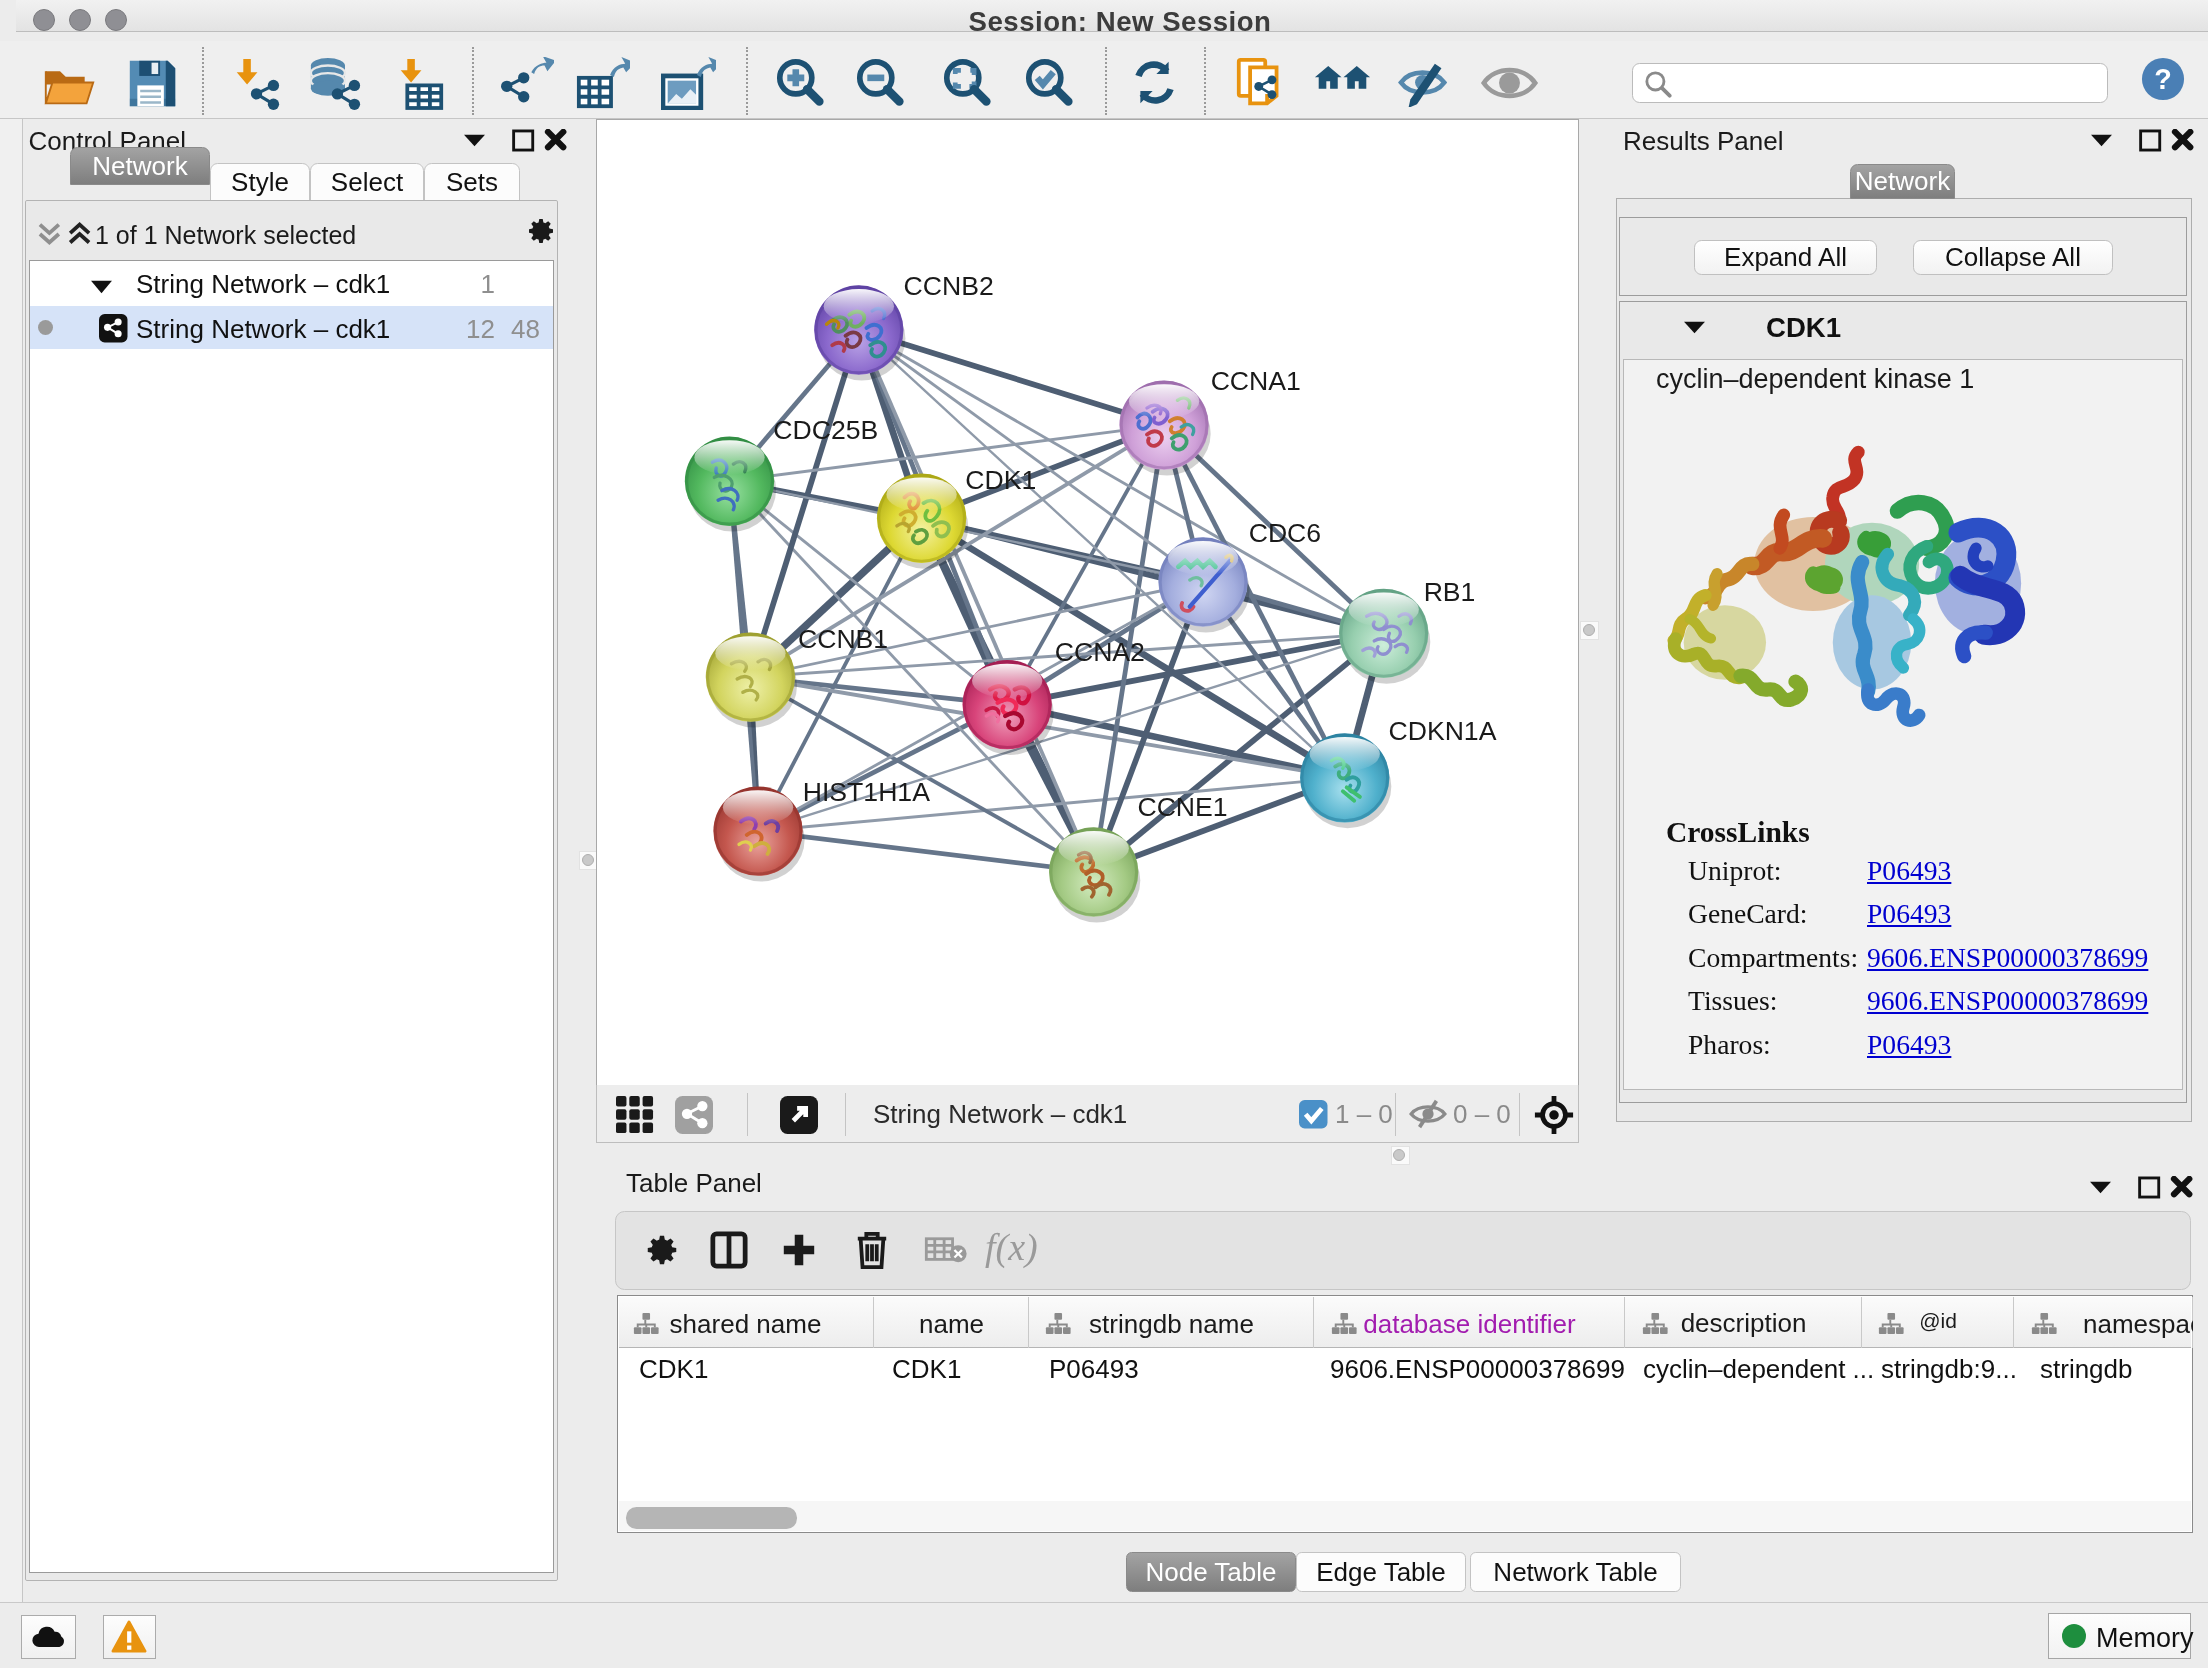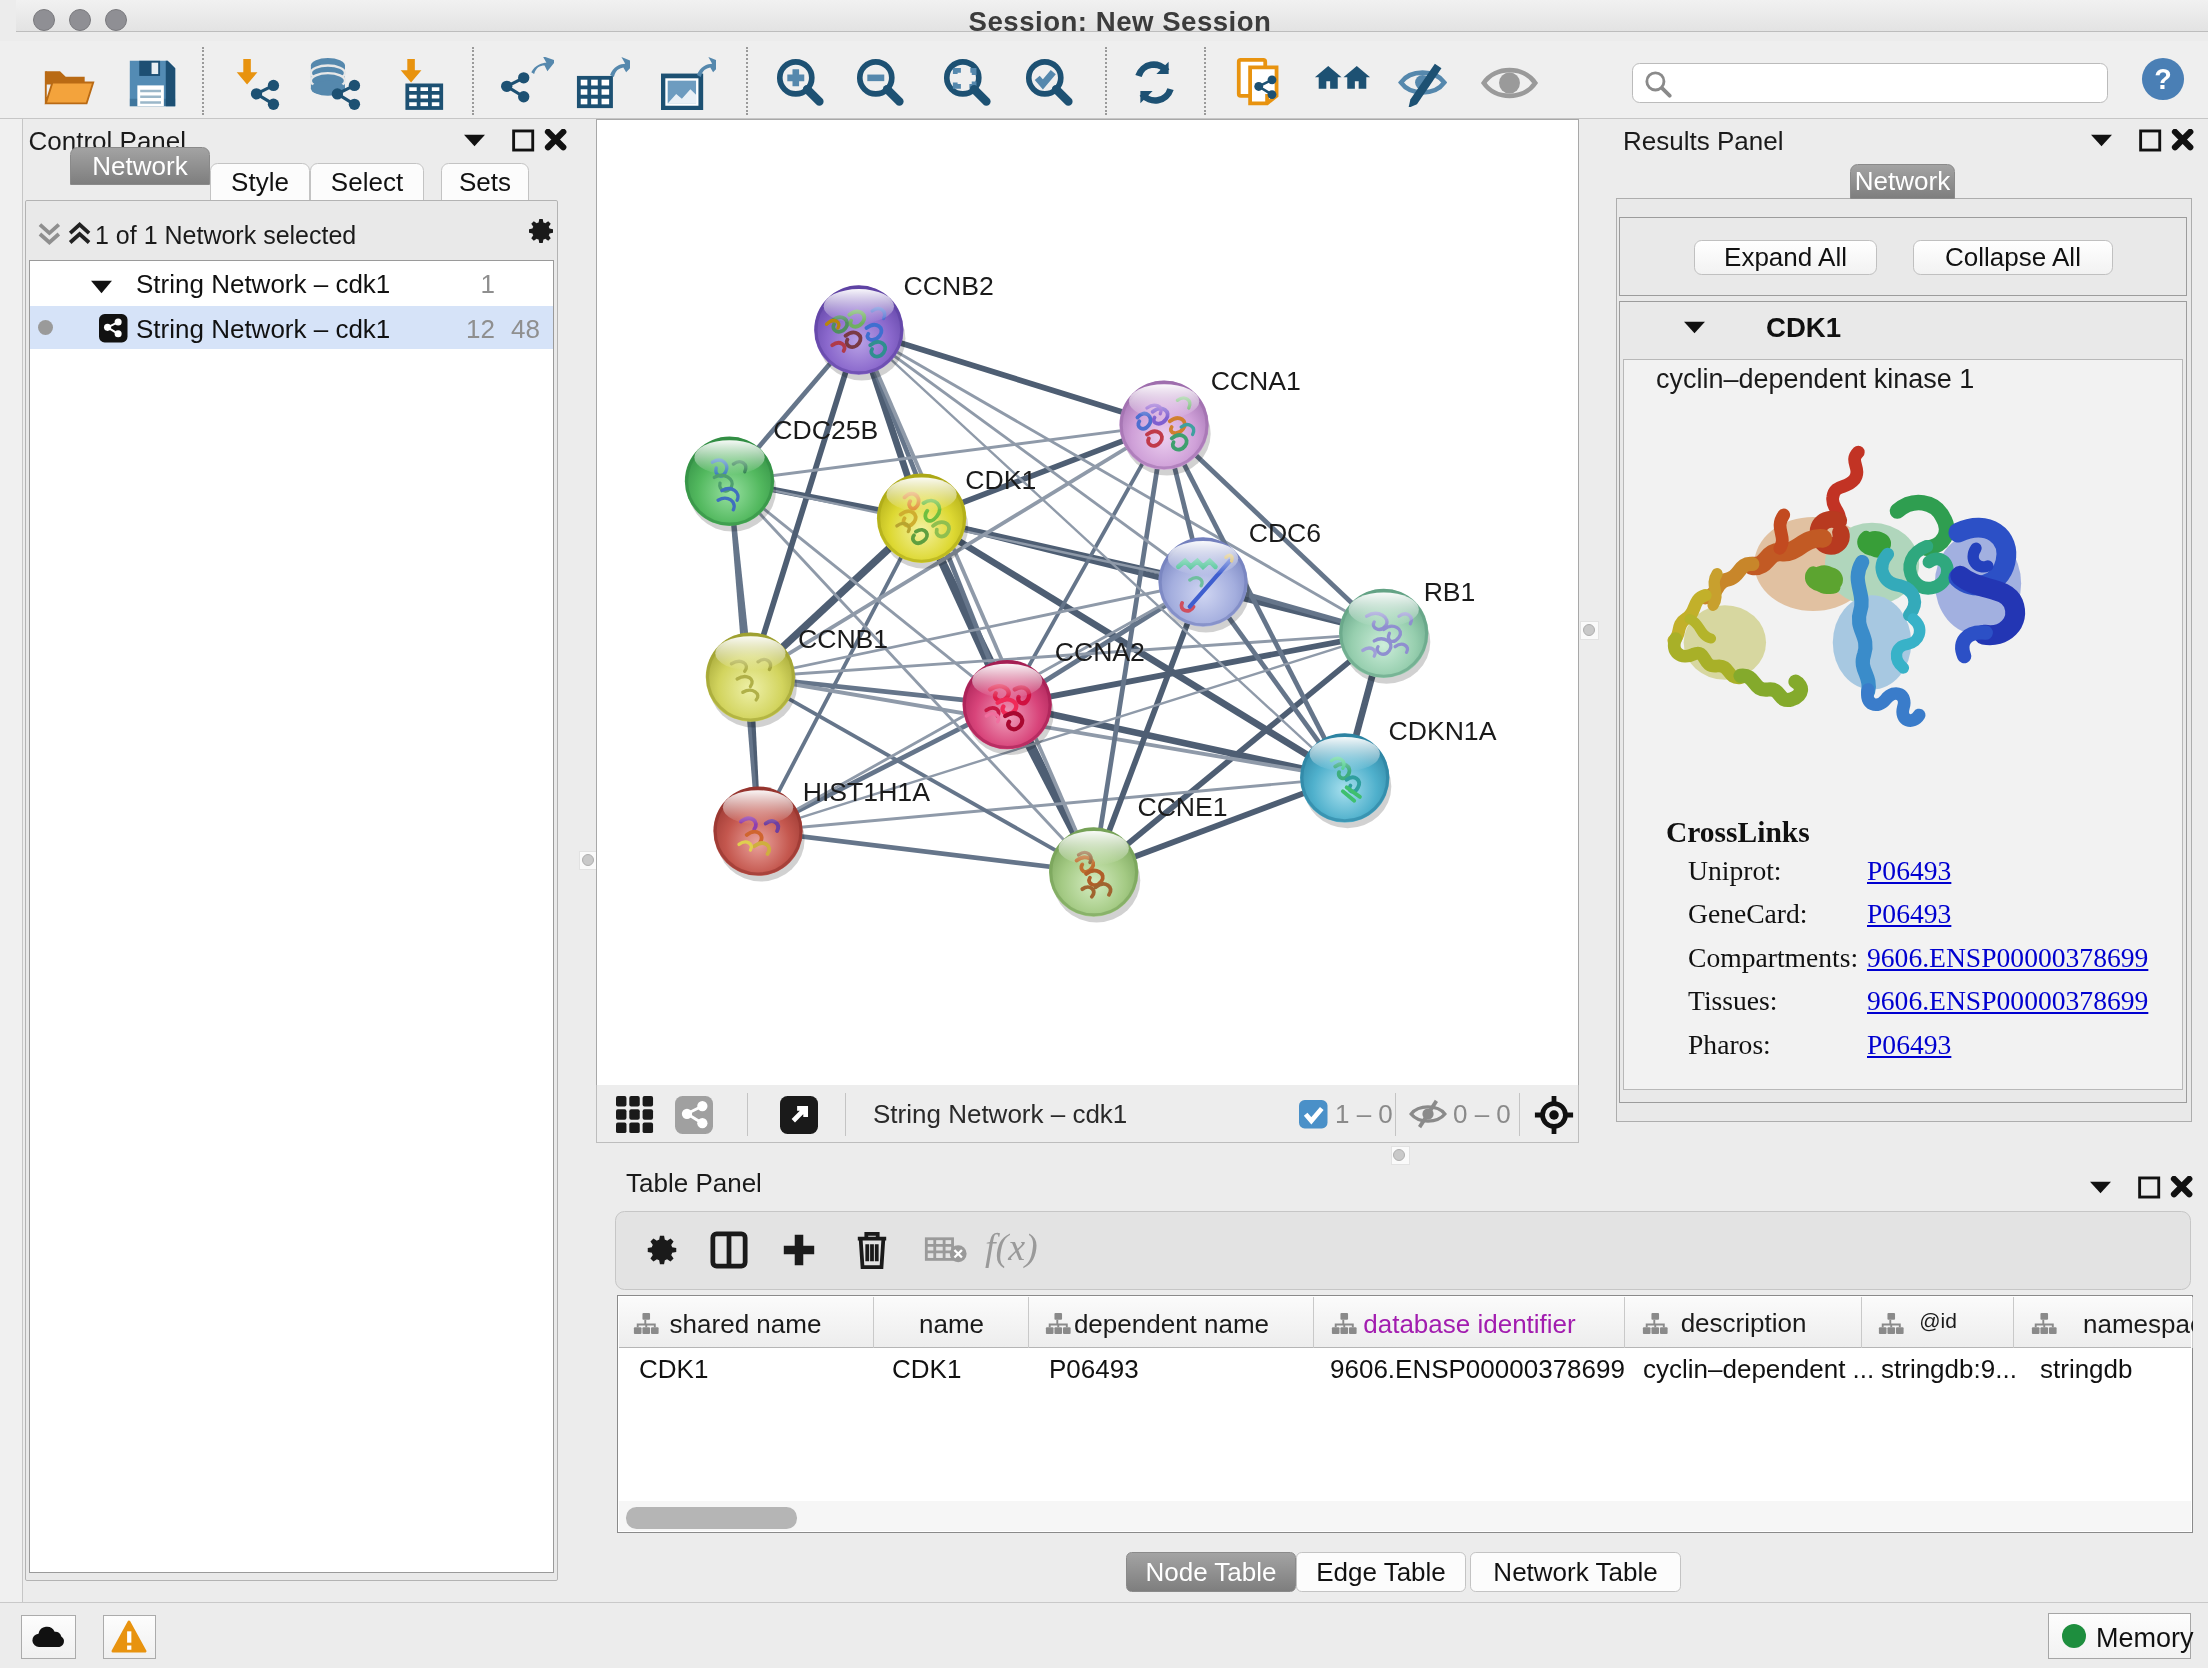--- a/index.html
+++ b/index.html
@@ -168,21 +168,21 @@
 
 <div class="abs panel-title" style="left:28.5px;top:126px">Control Panel</div>
 <svg class="abs" style="left:464px;top:129px" width="105" height="23" viewBox="0 0 110 24">
 <path d="M0 6 l11 12 11-12 z" fill="#111"></path>
 <rect x="52" y="2" width="20" height="20" fill="none" stroke="#111" stroke-width="3"></rect>
 <path d="M88 3 l16 16 M104 3 l-16 16" stroke="#111" stroke-width="6.5" stroke-linecap="round"></path>
 </svg>
 <div class="tab sel" style="left:70px;top:147px;width:140px">Network</div>
 <div class="tab" style="left:210px;top:163px;width:100px">Style</div>
 <div class="tab" style="left:310px;top:163px;width:114px">Select</div>
-<div class="tab" style="left:441px;top:163px;width:88px">Sets</div>
+<div class="tab" style="left:424px;top:163px;width:96px">Sets</div>
 <div class="abs" style="left:25px;top:200px;width:533px;height:1381px;background:#e9e9e9;border:1px solid #b3b3b3;border-radius:1.9px"></div>
 <svg class="abs" style="left:36px;top:217px" width="57" height="34" viewBox="0 0 60 36">
 <g stroke="#8f8f8f" stroke-width="4" fill="none">
       <path d="M4 8 l10 9 10-9 M4 18 l10 9 10-9"></path>
     </g>
 <g stroke="#222" stroke-width="4" fill="none">
       <path d="M36 17 l10-9 10 9 M36 27 l10-9 10 9"></path>
     </g>
 </svg>
 <div class="abs" style="left:95px;top:221px;width:380px;text-align:left;font-size:25px;color:#1a1a1a">1 of 1 Network selected</div>
@@ -655,21 +655,21 @@
       <rect x="11" y="2" width="8" height="7" rx="1"></rect>
       <rect x="2" y="17" width="8" height="7" rx="1"></rect>
       <rect x="11" y="17" width="8" height="7" rx="1"></rect>
       <rect x="20" y="17" width="8" height="7" rx="1"></rect>
       <path d="M14 9 v5 M6 17 v-3 h18 v3 M15 14 v3" stroke="#8a8a8a" stroke-width="2" fill="none"></path>
     </g>
   </svg>
 <div class="abs" style="left:874px;top:1297px;width:155px;height:51px;border-right:1.9px solid #c9c9c9"></div>
 <div class="abs" style="left:874px;top:1309px;width:155px;text-align:center;font-size:26px;color:#1a1a1a">name</div>
 <div class="abs" style="left:1029px;top:1297px;width:285px;height:51px;border-right:1.9px solid #c9c9c9"></div>
-<div class="abs" style="left:1029px;top:1309px;width:285px;text-align:center;font-size:26px;color:#1a1a1a">dependent name</div>
+<div class="abs" style="left:1029px;top:1309px;width:285px;text-align:center;font-size:26px;color:#1a1a1a">stringdb name</div>
 <svg class="abs" style="left:1044px;top:1311px" width="28.5" height="27" viewBox="0 0 30 28">
     <g fill="#8a8a8a">
       <rect x="11" y="2" width="8" height="7" rx="1"></rect>
       <rect x="2" y="17" width="8" height="7" rx="1"></rect>
       <rect x="11" y="17" width="8" height="7" rx="1"></rect>
       <rect x="20" y="17" width="8" height="7" rx="1"></rect>
       <path d="M14 9 v5 M6 17 v-3 h18 v3 M15 14 v3" stroke="#8a8a8a" stroke-width="2" fill="none"></path>
     </g>
   </svg>
 <div class="abs" style="left:1314px;top:1297px;width:311px;height:51px;border-right:1.9px solid #c9c9c9"></div>

